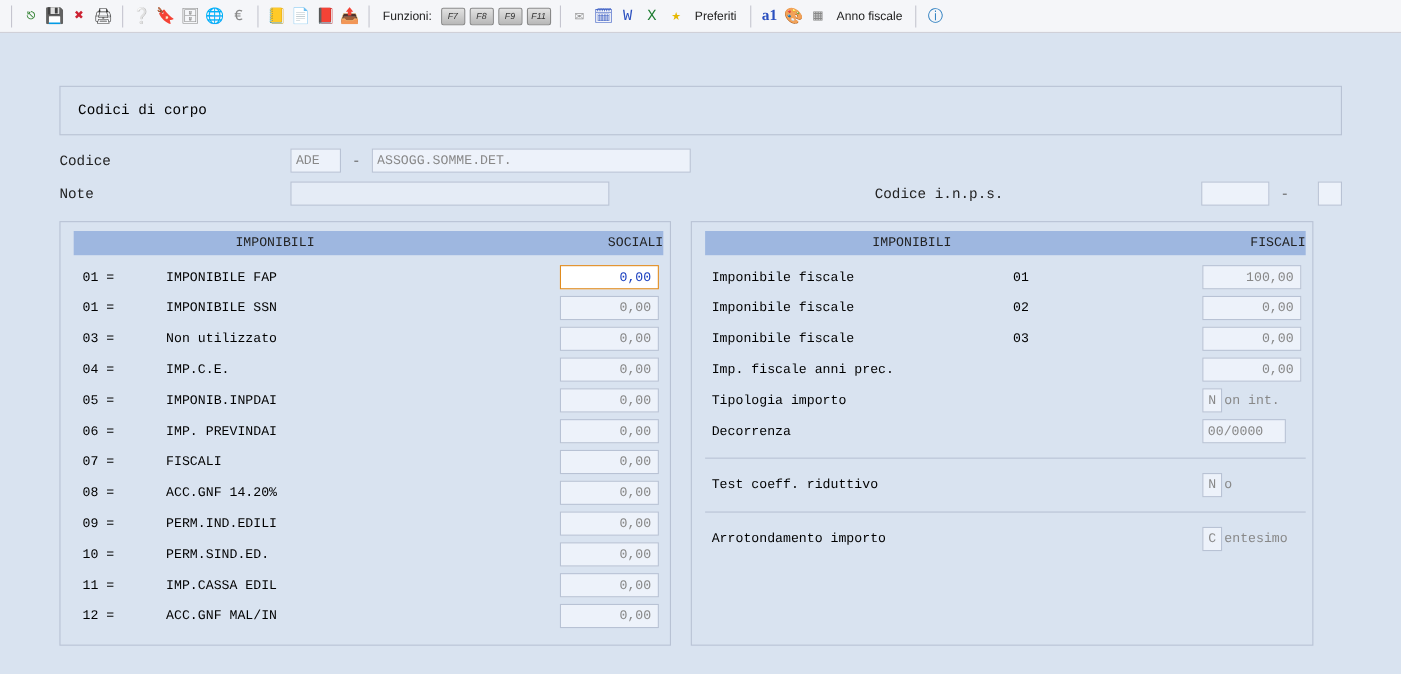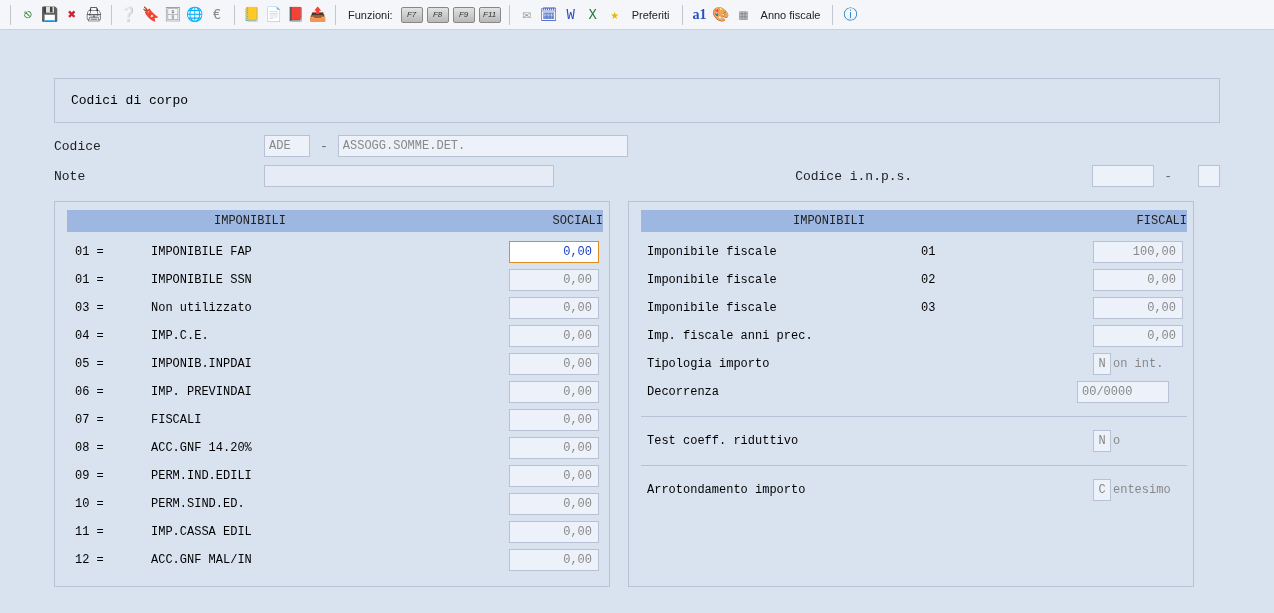--- a/index.html
+++ b/index.html
@@ -190,21 +190,21 @@
     font-family: inherit;
     font-size:12px;
     padding: 2px 0;
   }
   .aftertext {
     color:#888;
     margin-left: 2px;
     width: 70px;
   }
   .datebox {
-    width: 92px;
+    width: 76px;
     height:22px;
     border:1px solid #b8c2d4;
     background:#edf2fa;
     color:#888;
     text-align:left;
     padding:2px 4px;
     font-family: inherit;
     font-size:12px;
   }
   .end-pad { width:4px; }

